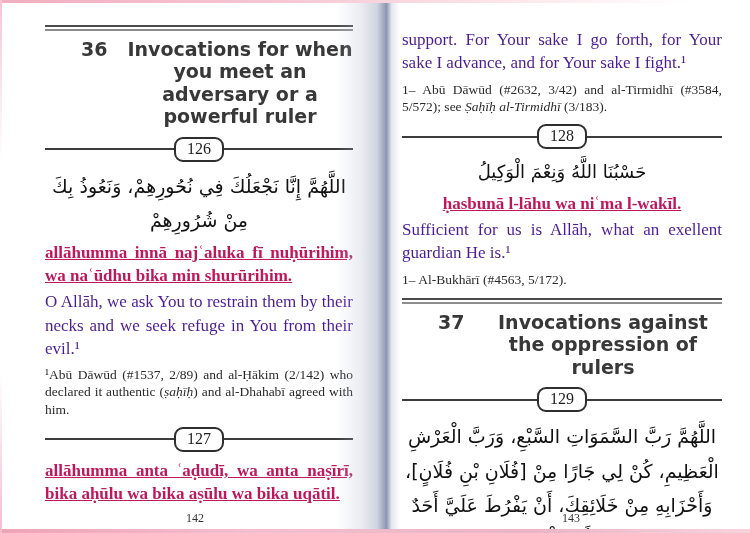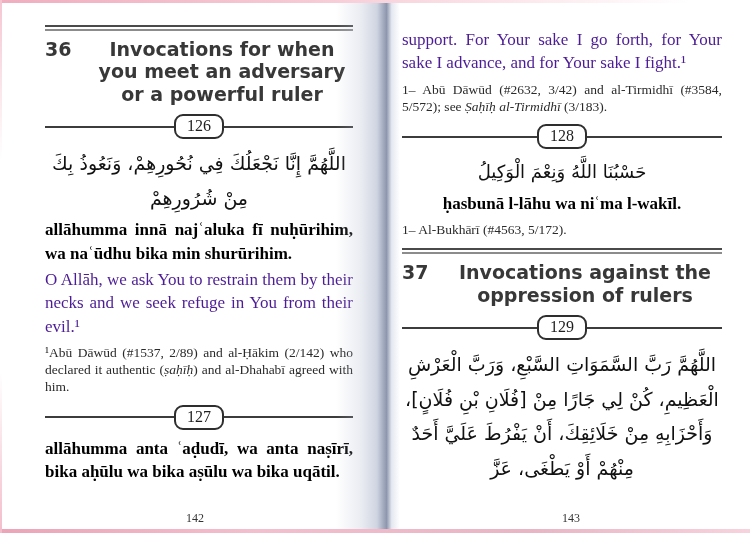--- a/index.html
+++ b/index.html
@@ -23,20 +23,21 @@
   }
   .chapter-heading {
     display: flex;
     gap: 18px;
     font-family: "DejaVu Sans", "Liberation Sans", sans-serif;
     font-weight: bold;
     font-size: 19px;
     line-height: 1.18;
     color: #383838;
     margin-bottom: 2px;
+    margin-left: 36px;
   }
   .chapter-num { flex: 0 0 28px; }
   .chapter-title { flex: 1; text-align: center; }
 
   
   .dua-divider {
     display: flex;
     align-items: center;
     margin: 9px 0 7px 0;
   }
@@ -63,21 +64,21 @@
   }
   .arabic.large { font-size: 18px; }
 
   .body-text {
     font-size: 17px;
     line-height: 1.37;
     color: #4c1d95;
     text-align: justify;
     margin: 0 0 3px 0;
   }
-  .translit { font-weight: bold; color: #000000; }
+  .translit { font-weight: bold; color: #be185d; text-decoration: underline; }
   .centered { text-align: center; }
 
   .footnote {
     font-size: 13.5px;
     line-height: 1.28;
     color: #2a2a2a;
     text-align: justify;
     margin: 6px 0 2px 0;
   }
   .footnote .it, .body-text .it { font-style: italic; }
@@ -161,20 +162,21 @@
   <p class="footnote"><span>1– Abū Dāwūd (#2632, 3/42) and al-Tirmidhī (#3584, 5/572); see </span><span class="it">Ṣaḥīḥ al-Tirmidhī</span><span> (3/183).</span></p>
 
   <div class="dua-divider">
     <span class="line"></span>
     <span class="dua-number">128</span>
     <span class="line"></span>
   </div>
 
   <div class="arabic large">حَسْبُنَا اللَّهُ وَنِعْمَ الْوَكِيلُ</div>
   <p class="body-text translit centered">ḥasbunā l-lāhu wa niʿma l-wakīl.</p>
+  <p class="body-text">Sufficient for us is Allāh, what an exellent guardian He is.¹</p>
 
   <p class="footnote">1– Al-Bukhārī (#4563, 5/172).</p>
 
   <div class="section-rule" style="margin-top:10px;"></div>
 
   <div class="chapter-heading">
     <span class="chapter-num">37</span>
     <span class="chapter-title">Invocations against the oppression of rulers</span>
   </div>
 

